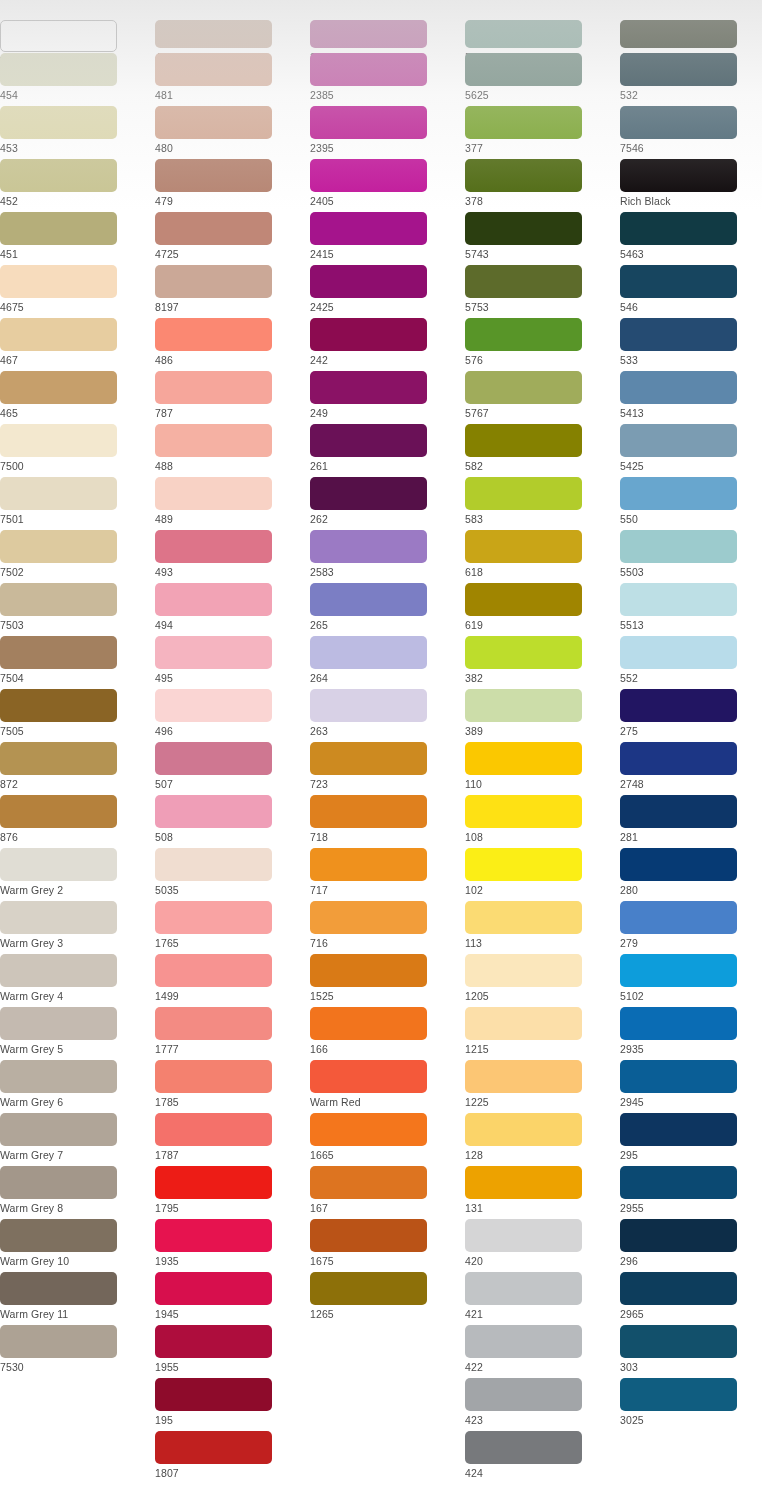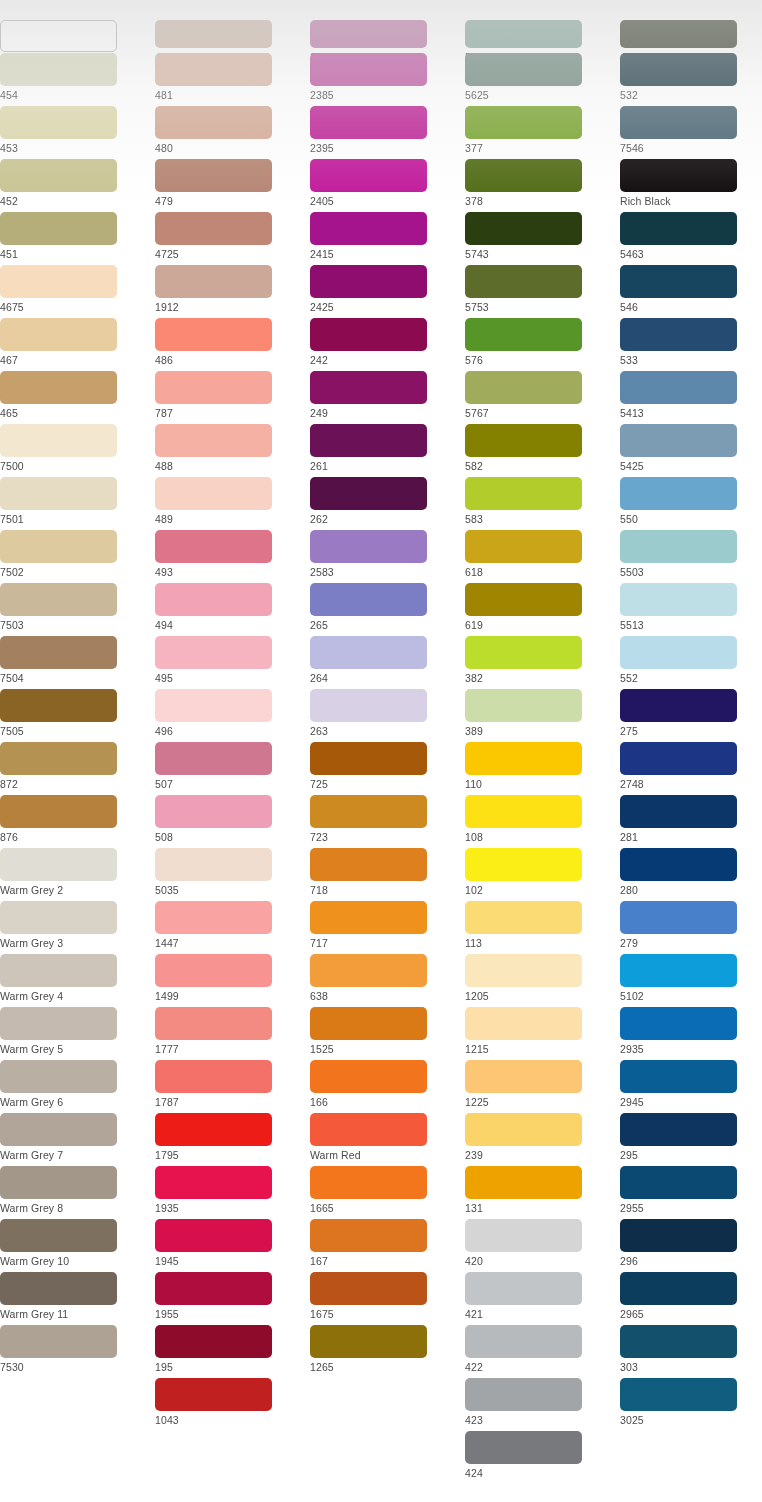--- a/index.html
+++ b/index.html
@@ -192,21 +192,21 @@
       <div class="swatch-cell">
         <div class="swatch" title="479" style="background: rgb(181, 131, 112);"></div>
         <div class="label">479</div>
       </div>
       <div class="swatch-cell">
         <div class="swatch" title="4725" style="background: rgb(192, 135, 119);"></div>
         <div class="label">4725</div>
       </div>
       <div class="swatch-cell">
         <div class="swatch" title="4735" style="background: rgb(203, 168, 151);"></div>
-        <div class="label">1912</div>
+        <div class="label">8197</div>
       </div>
       <div class="swatch-cell">
         <div class="swatch" title="486" style="background: rgb(251, 136, 114);"></div>
         <div class="label">486</div>
       </div>
       <div class="swatch-cell">
         <div class="swatch" title="787" style="background: rgb(246, 166, 155);"></div>
         <div class="label">787</div>
       </div>
       <div class="swatch-cell">
@@ -240,31 +240,35 @@
       <div class="swatch-cell">
         <div class="swatch" title="508" style="background: rgb(239, 158, 183);"></div>
         <div class="label">508</div>
       </div>
       <div class="swatch-cell">
         <div class="swatch" title="5035" style="background: rgb(240, 221, 208);"></div>
         <div class="label">5035</div>
       </div>
       <div class="swatch-cell">
         <div class="swatch" title="1765" style="background: rgb(249, 163, 163);"></div>
-        <div class="label">1447</div>
+        <div class="label">1765</div>
       </div>
       <div class="swatch-cell">
         <div class="swatch" title="1775" style="background: rgb(247, 147, 145);"></div>
         <div class="label">1499</div>
       </div>
       <div class="swatch-cell">
         <div class="swatch" title="1777" style="background: rgb(243, 139, 131);"></div>
         <div class="label">1777</div>
       </div>
       <div class="swatch-cell">
+        <div class="swatch" title="1785" style="background: rgb(244, 129, 111);"></div>
+        <div class="label">1785</div>
+      </div>
+      <div class="swatch-cell">
         <div class="swatch" title="1787" style="background: rgb(244, 113, 106);"></div>
         <div class="label">1787</div>
       </div>
       <div class="swatch-cell">
         <div class="swatch" title="1795" style="background: rgb(237, 28, 22);"></div>
         <div class="label">1795</div>
       </div>
       <div class="swatch-cell">
         <div class="swatch" title="1935" style="background: rgb(230, 19, 79);"></div>
         <div class="label">1935</div>
@@ -276,21 +280,21 @@
       <div class="swatch-cell">
         <div class="swatch" title="1955" style="background: rgb(174, 13, 61);"></div>
         <div class="label">1955</div>
       </div>
       <div class="swatch-cell">
         <div class="swatch" title="195" style="background: rgb(142, 11, 43);"></div>
         <div class="label">195</div>
       </div>
       <div class="swatch-cell">
         <div class="swatch" title="1807" style="background: rgb(192, 32, 31);"></div>
-        <div class="label">1043</div>
+        <div class="label">1807</div>
       </div>
     </div>
     <div class="col">
       <div class="swatch-cell">
         <div class="swatch" title="2375" style="background: rgb(187, 119, 166);"></div>
         <div class="label">2375</div>
       </div>
       <div class="swatch-cell">
         <div class="swatch" title="2385" style="background: rgb(189, 83, 160);"></div>
         <div class="label">2385</div>
@@ -337,38 +341,34 @@
       </div>
       <div class="swatch-cell">
         <div class="swatch" title="264" style="background: rgb(188, 187, 226);"></div>
         <div class="label">264</div>
       </div>
       <div class="swatch-cell">
         <div class="swatch" title="263" style="background: rgb(216, 209, 230);"></div>
         <div class="label">263</div>
       </div>
       <div class="swatch-cell">
-        <div class="swatch" title="725" style="background: rgb(166, 89, 8);"></div>
-        <div class="label">725</div>
-      </div>
-      <div class="swatch-cell">
         <div class="swatch" title="723" style="background: rgb(205, 138, 32);"></div>
         <div class="label">723</div>
       </div>
       <div class="swatch-cell">
         <div class="swatch" title="718" style="background: rgb(223, 128, 30);"></div>
         <div class="label">718</div>
       </div>
       <div class="swatch-cell">
         <div class="swatch" title="717" style="background: rgb(239, 145, 29);"></div>
         <div class="label">717</div>
       </div>
       <div class="swatch-cell">
         <div class="swatch" title="716" style="background: rgb(242, 157, 58);"></div>
-        <div class="label">638</div>
+        <div class="label">716</div>
       </div>
       <div class="swatch-cell">
         <div class="swatch" title="1525" style="background: rgb(217, 122, 22);"></div>
         <div class="label">1525</div>
       </div>
       <div class="swatch-cell">
         <div class="swatch" title="166" style="background: rgb(242, 116, 29);"></div>
         <div class="label">166</div>
       </div>
       <div class="swatch-cell">
@@ -472,21 +472,21 @@
       <div class="swatch-cell">
         <div class="swatch" title="1215" style="background: rgb(252, 223, 169);"></div>
         <div class="label">1215</div>
       </div>
       <div class="swatch-cell">
         <div class="swatch" title="1225" style="background: rgb(252, 198, 116);"></div>
         <div class="label">1225</div>
       </div>
       <div class="swatch-cell">
         <div class="swatch" title="128" style="background: rgb(251, 212, 105);"></div>
-        <div class="label">239</div>
+        <div class="label">128</div>
       </div>
       <div class="swatch-cell">
         <div class="swatch" title="131" style="background: rgb(237, 162, 0);"></div>
         <div class="label">131</div>
       </div>
       <div class="swatch-cell">
         <div class="swatch" title="420" style="background: rgb(213, 213, 214);"></div>
         <div class="label">420</div>
       </div>
       <div class="swatch-cell">

